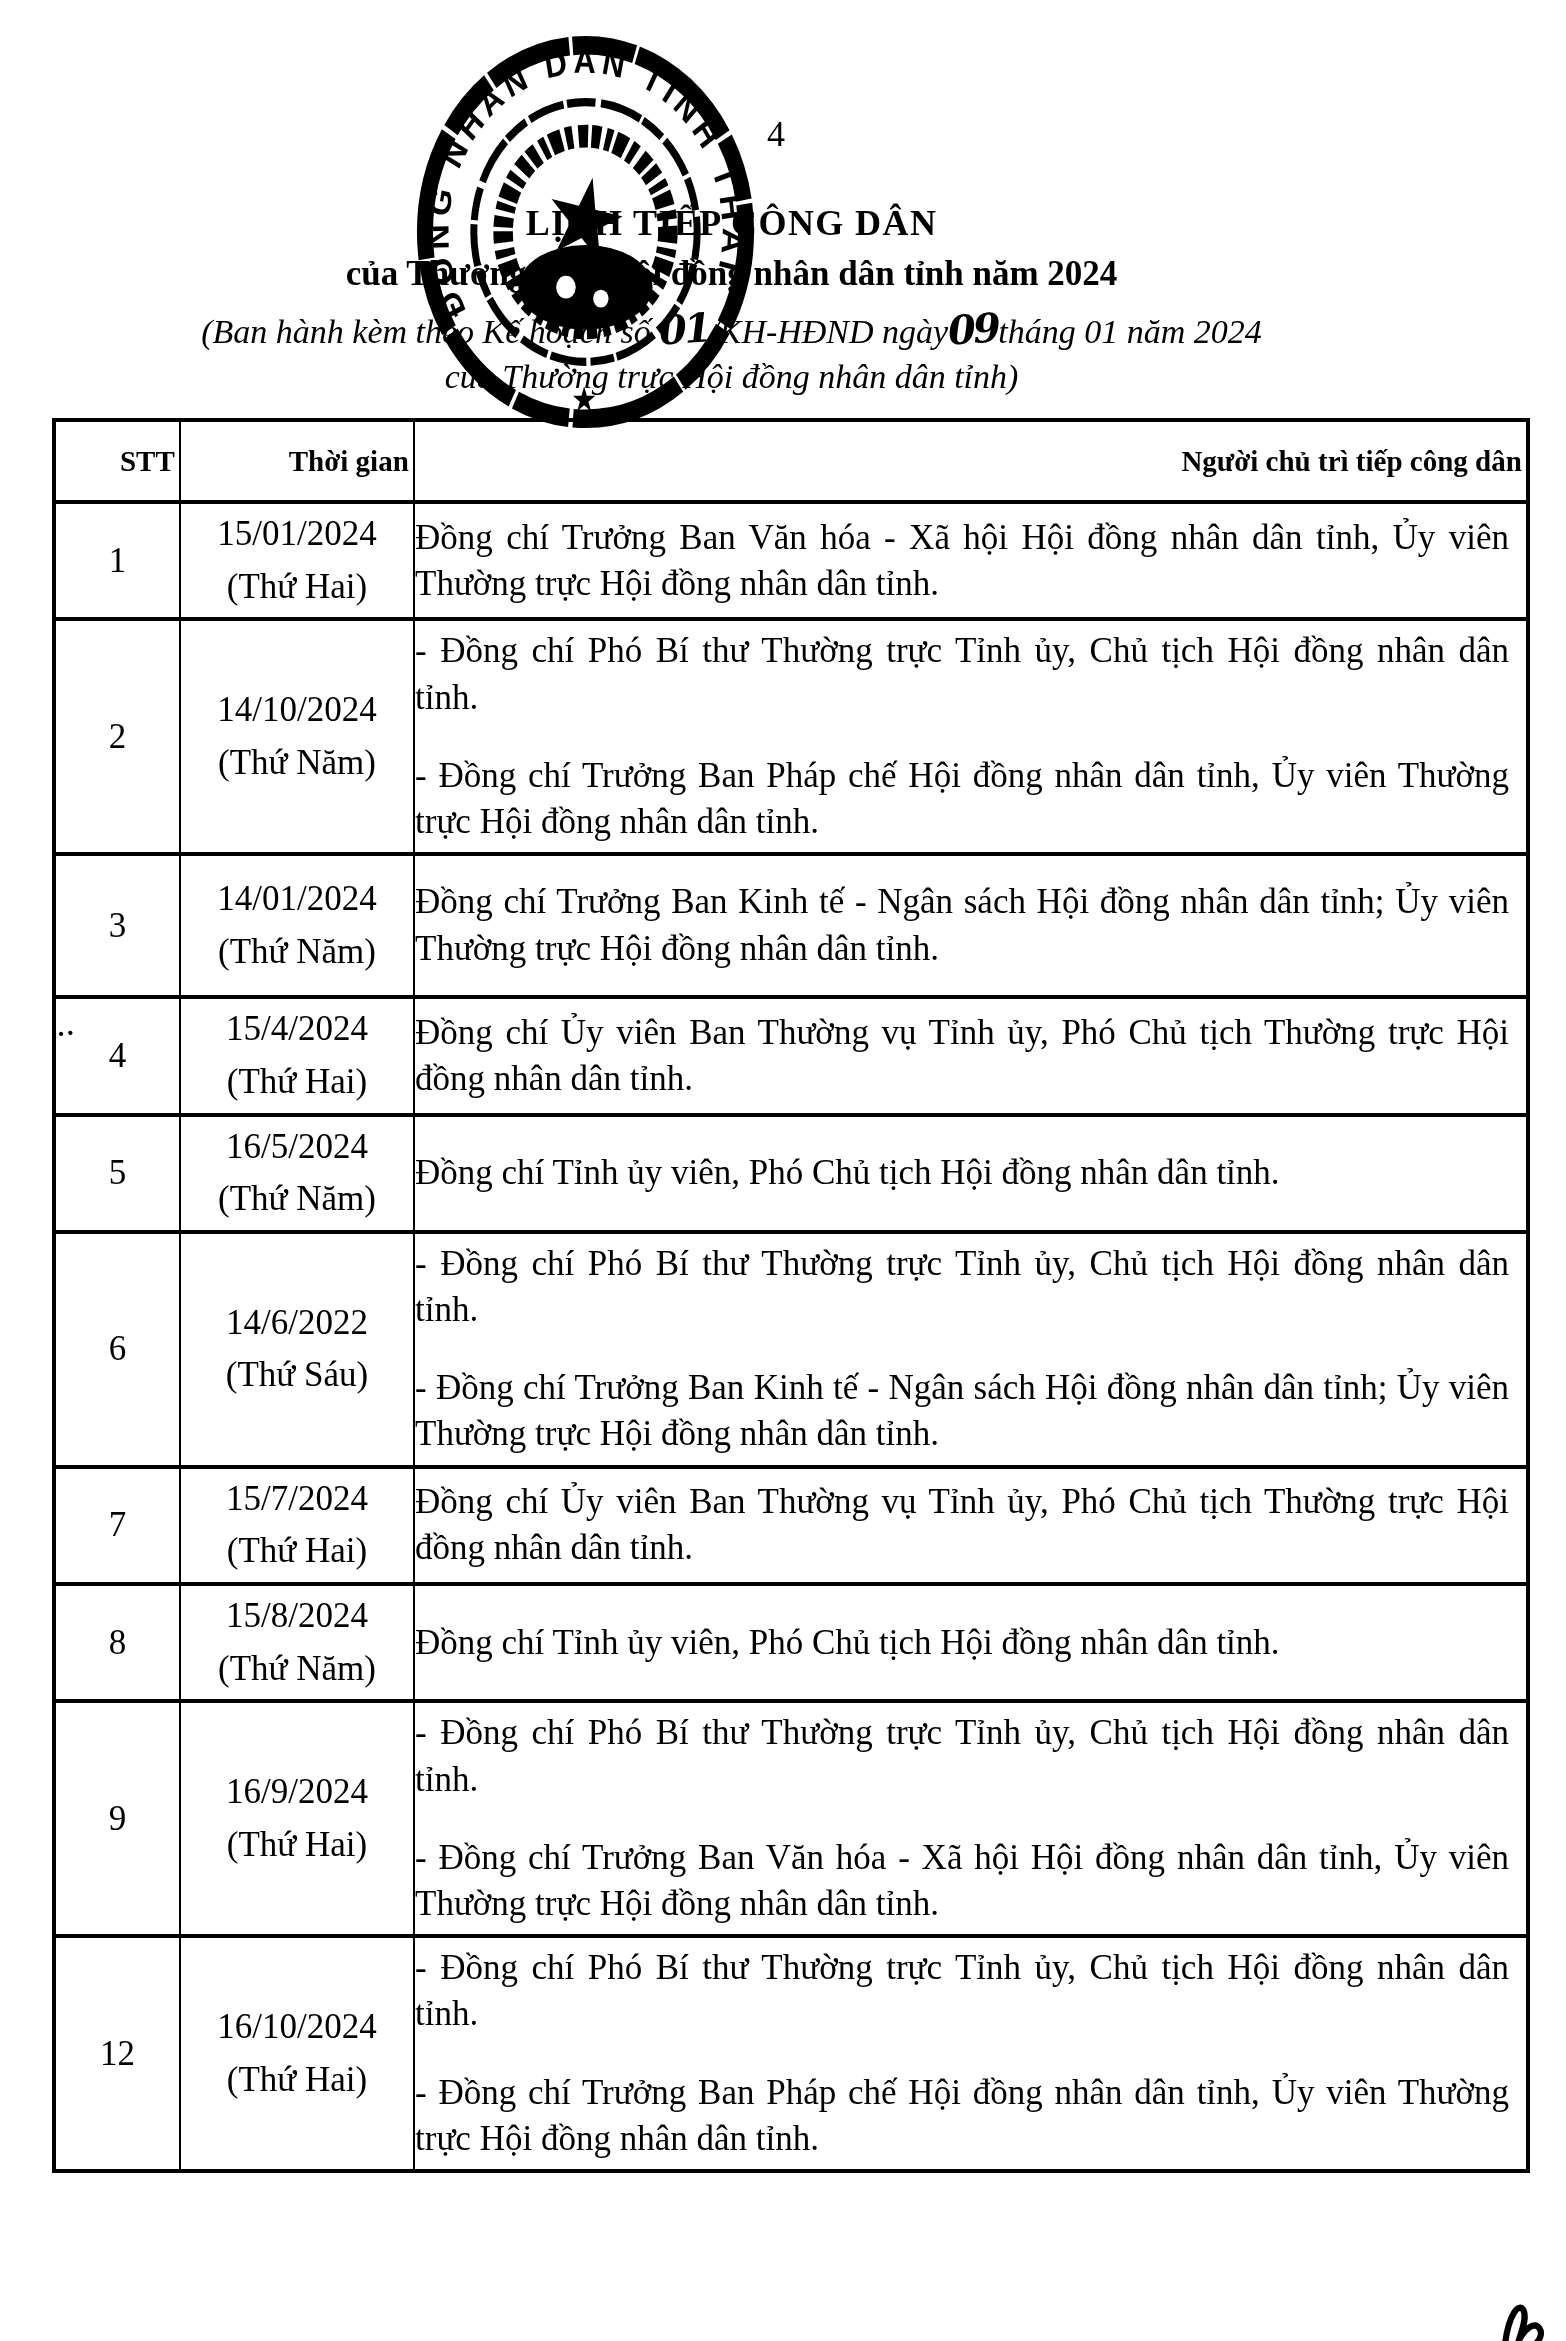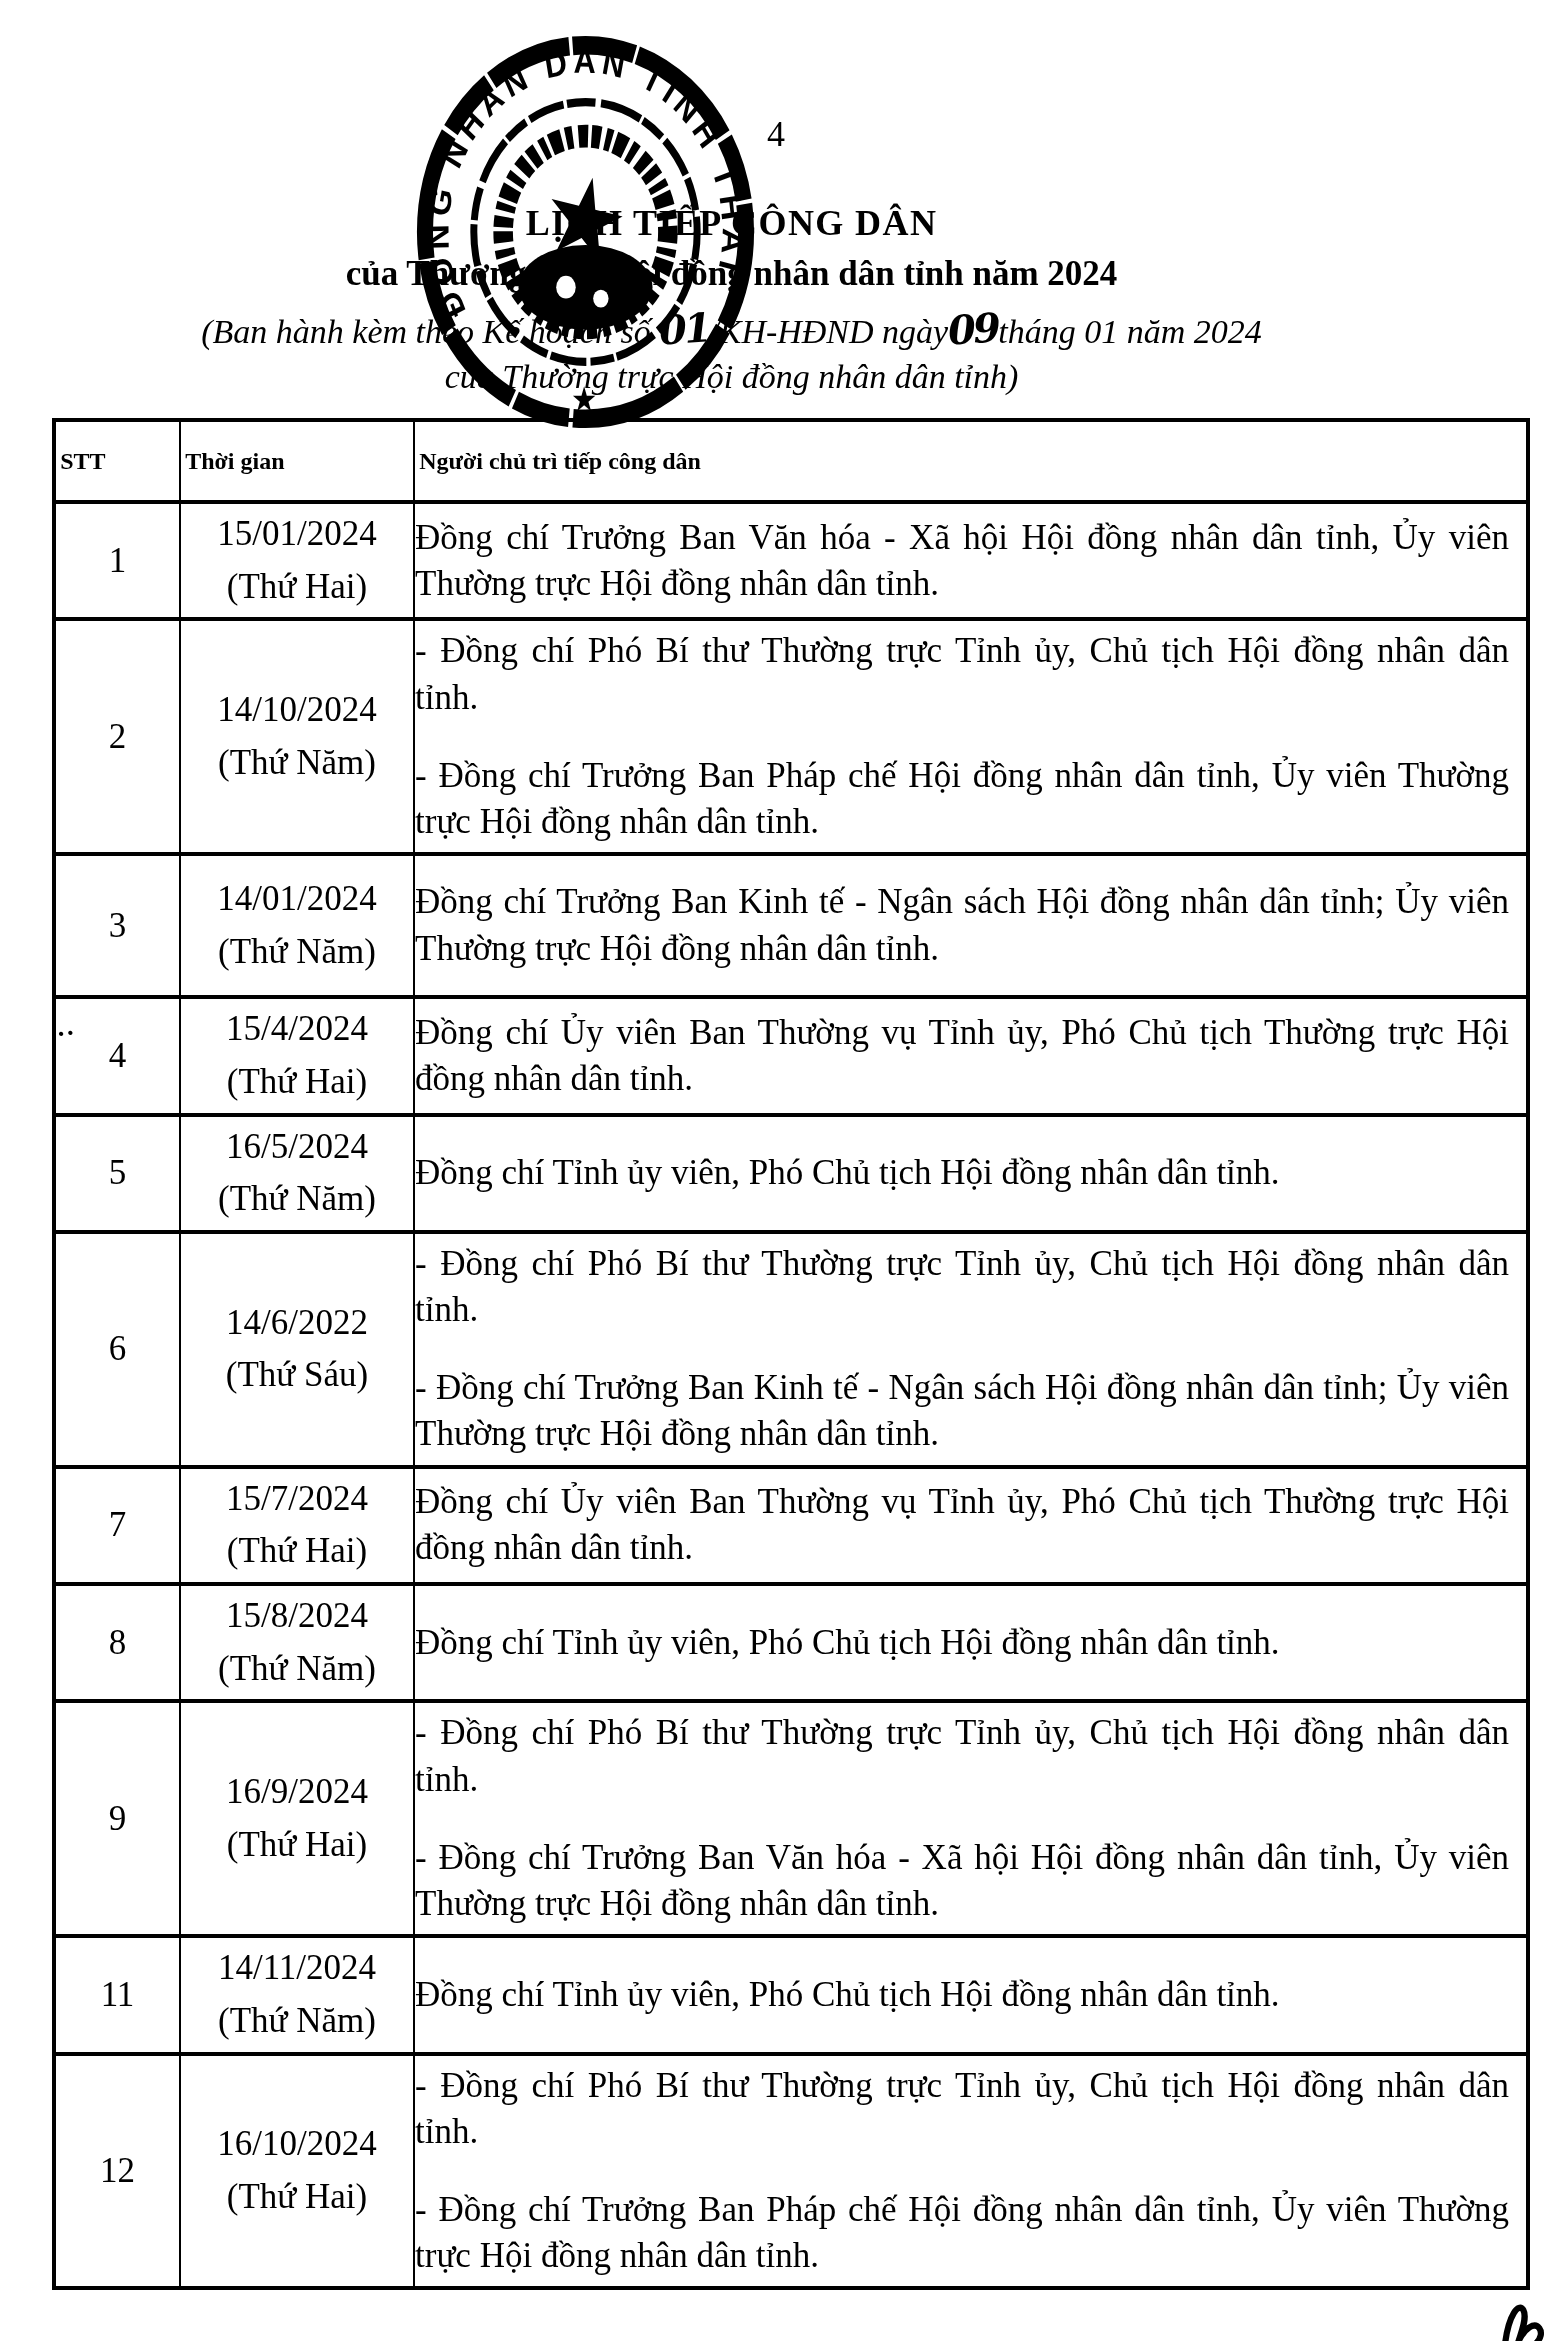--- a/index.html
+++ b/index.html
@@ -31,21 +31,21 @@
   
   table.sched{
     position:absolute;left:52px;top:418px;width:1478px;
     border-collapse:collapse;table-layout:fixed;
     border:4.2px solid #000;
   }
   table.sched th,table.sched td{
     border:2.1px solid #000;border-top-width:4.2px;border-bottom-width:4.2px;
     vertical-align:middle;overflow:hidden;
   }
-  th{font-size:24px;font-weight:bold;height:78px;text-align:left;padding:0 4.2px;}
+  th{font-size:29px;font-weight:bold;height:78px;text-align:right;padding:0 4.2px;}
   td{font-size:35px;}
   .c-stt{text-align:center;}
   .c-time{text-align:center;line-height:1.5;padding:4.2px 2.8px;margin-left:15px;}
   .c-off{text-align:justify;padding:7px 17px 7px 0;line-height:1.32;}
   .c-off p{margin:0;}
   .c-off p + p{margin-top:32px;}
   tbody tr:nth-child(1){height:105px}
   tbody tr:nth-child(2){height:222px}
   tbody tr:nth-child(3){height:143px}
   tbody tr:nth-child(4){height:115px}
@@ -213,30 +213,20 @@
       <div>16/9/2024</div>
       <div>(Thứ Hai)</div>
     </td>
     <td class="c-off">
             <p>- Đồng chí Phó Bí thư Thường trực Tỉnh ủy, Chủ tịch Hội đồng nhân dân tỉnh.</p>
             <p>- Đồng chí Trưởng Ban Văn hóa - Xã hội Hội đồng nhân dân tỉnh, Ủy viên Thường trực Hội đồng nhân dân tỉnh.</p>
           </td>
   </tr>
 
 
-  <tr>
-    <td class="c-stt">11</td>
-    <td class="c-time">
-      <div>14/11/2024</div>
-      <div>(Thứ Năm)</div>
-    </td>
-    <td class="c-off">
-            <p>Đồng chí Tỉnh ủy viên, Phó Chủ tịch Hội đồng nhân dân tỉnh.</p>
-          </td>
-  </tr>
 
   <tr>
     <td class="c-stt">12</td>
     <td class="c-time">
       <div>16/10/2024</div>
       <div>(Thứ Hai)</div>
     </td>
     <td class="c-off">
             <p>- Đồng chí Phó Bí thư Thường trực Tỉnh ủy, Chủ tịch Hội đồng nhân dân tỉnh.</p>
             <p>- Đồng chí Trưởng Ban Pháp chế Hội đồng nhân dân tỉnh, Ủy viên Thường trực Hội đồng nhân dân tỉnh.</p>

